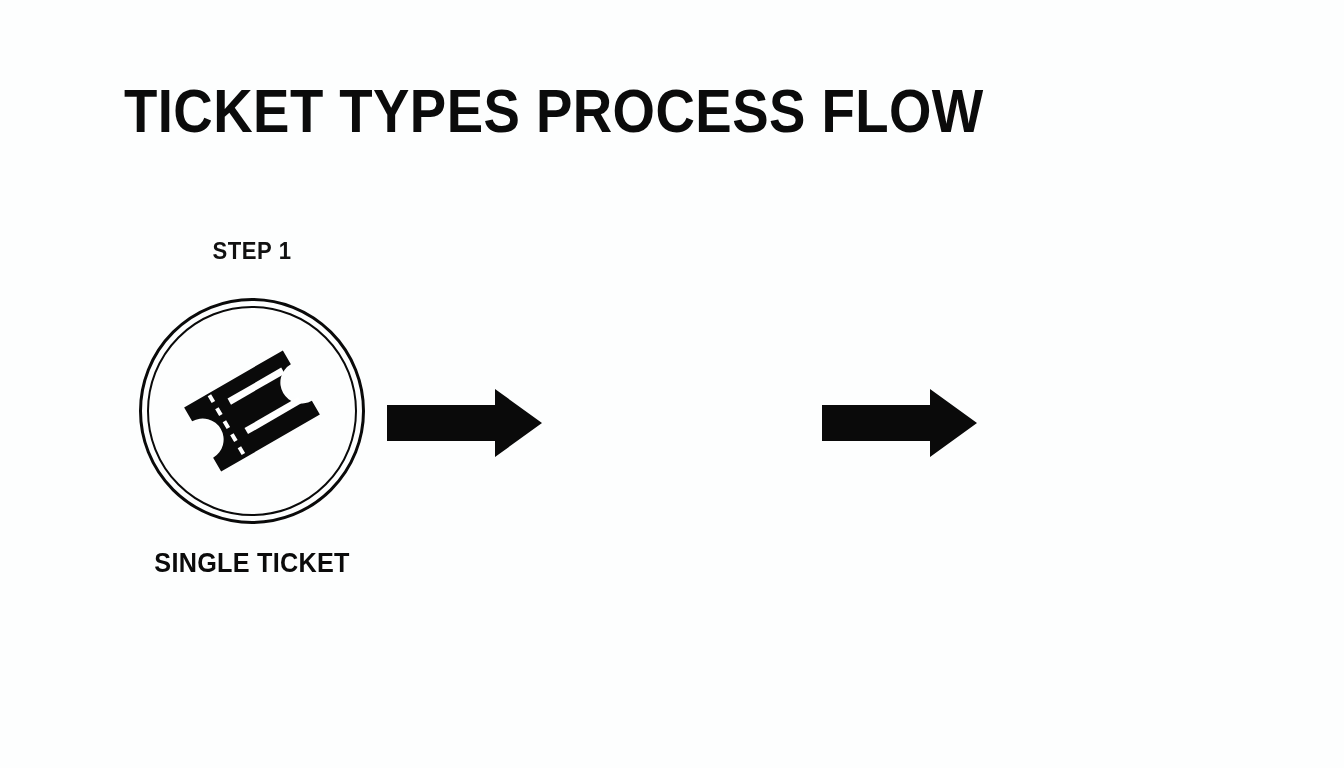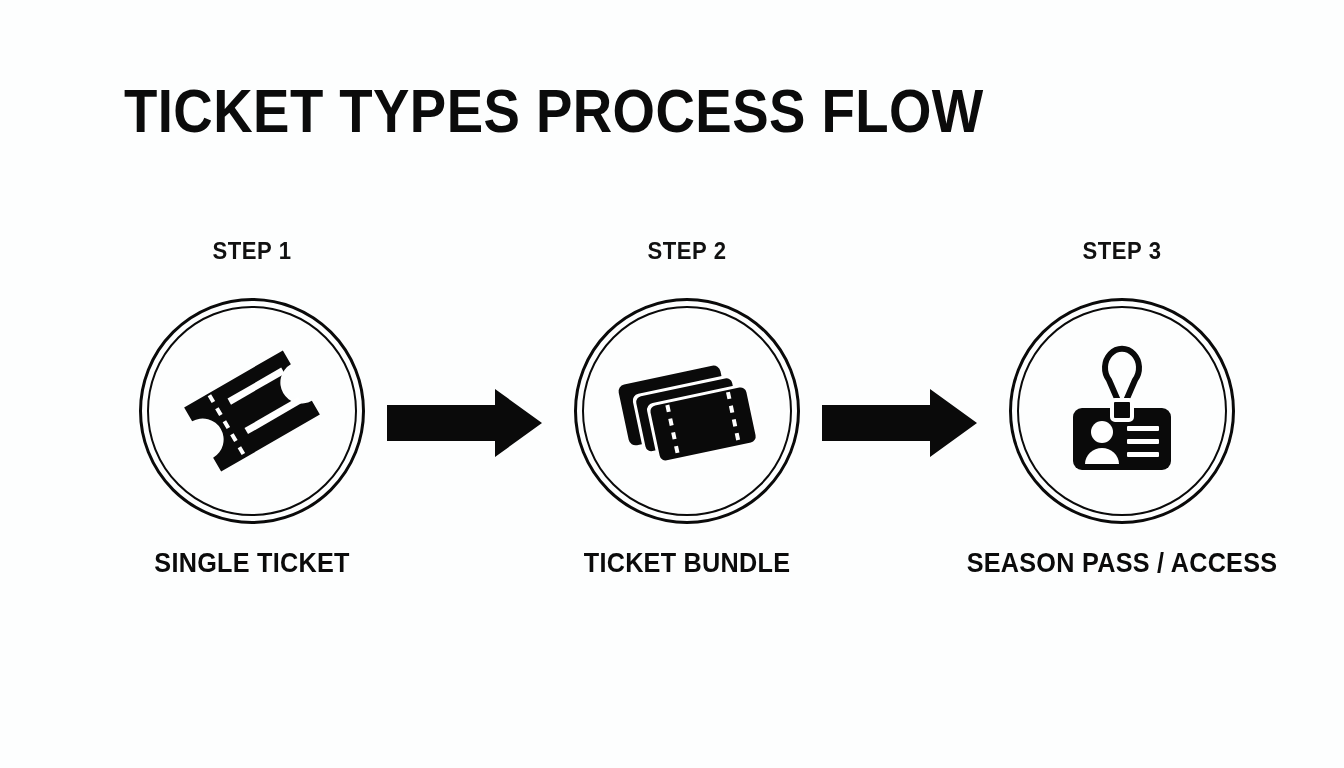--- a/index.html
+++ b/index.html
@@ -174,78 +174,22 @@
 
       <div class="step-caption">SINGLE TICKET</div>
     </div>
 
     <div class="arrow arrow-1">
       <svg width="155" height="68" viewBox="0 0 155 68" aria-hidden="true">
         <path fill="#0a0a0a" d="M 0 16 L 108 16 L 108 0 L 155 34 L 108 68 L 108 52 L 0 52 Z"></path>
       </svg>
     </div>
 
-    <div class="step step-2">
-      <div class="step-label">STEP 2</div>
-
-      <div class="circle">
-        <div class="circle-inner"></div>
-        <div class="icon-holder">
-          <svg width="150" height="150" viewBox="0 0 150 150" aria-hidden="true">
-
-            <g transform="rotate(-12 75 75)">
-              <rect x="12" y="36" width="104" height="62" rx="7" fill="#0a0a0a"></rect>
-            </g>
-
-            <g transform="rotate(-12 75 75)">
-              <rect x="24" y="48" width="104" height="62" rx="7" fill="#ffffff"></rect>
-              <rect x="27" y="51" width="98" height="56" rx="6" fill="#0a0a0a"></rect>
-            </g>
-
-            <g transform="rotate(-12 75 75)">
-              <rect x="36" y="60" width="104" height="62" rx="7" fill="#ffffff"></rect>
-              <rect x="39" y="63" width="98" height="56" rx="6" fill="#0a0a0a"></rect>
-              <line x1="57" y1="65" x2="57" y2="117" stroke="#ffffff" stroke-width="4" stroke-dasharray="7 7"></line>
-              <line x1="119" y1="65" x2="119" y2="117" stroke="#ffffff" stroke-width="4" stroke-dasharray="7 7"></line>
-            </g>
-          </svg>
-        </div>
-      </div>
-
-      <div class="step-caption">TICKET BUNDLE</div>
-    </div>
 
     <div class="arrow arrow-2">
       <svg width="155" height="68" viewBox="0 0 155 68" aria-hidden="true">
         <path fill="#0a0a0a" d="M 0 16 L 108 16 L 108 0 L 155 34 L 108 68 L 108 52 L 0 52 Z"></path>
       </svg>
     </div>
 
-    <div class="step step-3">
-      <div class="step-label">STEP 3</div>
-
-      <div class="circle">
-        <div class="circle-inner"></div>
-        <div class="icon-holder">
-          <svg width="150" height="150" viewBox="0 0 150 150" aria-hidden="true">
-
-            <path d="M 75 74 L 62 44 A 17 19 0 1 1 88 44 Z" fill="none" stroke="#0a0a0a" stroke-width="6" stroke-linejoin="round" stroke-linecap="round"></path>
-
-            <rect x="26" y="72" width="98" height="62" rx="9" fill="#0a0a0a"></rect>
-
-            <rect x="65" y="64" width="20" height="20" rx="3" fill="#0a0a0a" stroke="#ffffff" stroke-width="4"></rect>
-
-            <circle cx="55" cy="96" r="11" fill="#ffffff"></circle>
-
-            <path d="M 38 128 A 17 16 0 0 1 72 128 Z" fill="#ffffff"></path>
-
-            <rect x="80" y="90" width="32" height="5" rx="1" fill="#ffffff"></rect>
-            <rect x="80" y="103" width="32" height="5" rx="1" fill="#ffffff"></rect>
-            <rect x="80" y="116" width="32" height="5" rx="1" fill="#ffffff"></rect>
-          </svg>
-        </div>
-      </div>
-
-      <div class="step-caption">SEASON PASS / ACCESS</div>
-    </div>
 
   </div>
 </div>
 
 </body></html>

